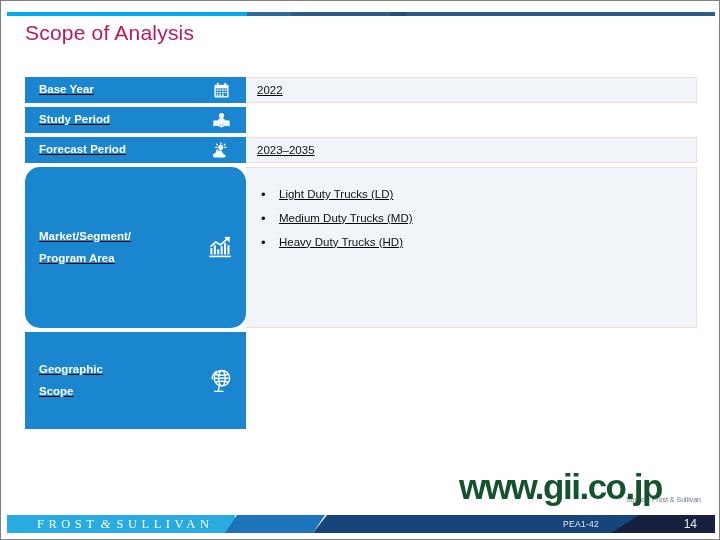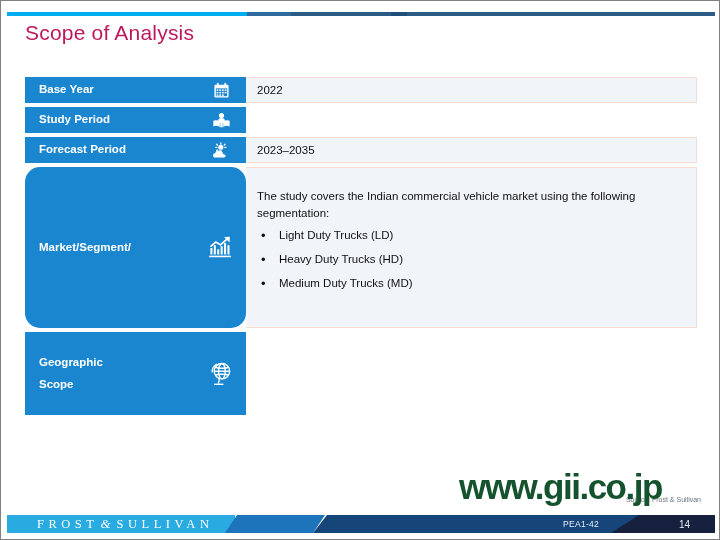--- a/index.html
+++ b/index.html
@@ -45,20 +45,21 @@
     letter-spacing: 0.2px;
     white-space: nowrap;
   }
 
   
   .table {
     position: absolute;
     left: 24px;
     top: 76px;
     width: 672px;
+    text-decoration: underline;
   }
   .row {
     display: flex;
     align-items: stretch;
     margin-bottom: 4px;
   }
   .label-cell {
     width: 221px;
     min-width: 221px;
     background: #1b86d0;
@@ -103,21 +104,21 @@
     justify-content: flex-start;
   }
 
   
   .row-simple .label-cell { height: 26px; }
   .row-simple .value-cell { height: 26px; }
 
   .row-block .label-cell { height: 161px; border-radius: 15px; }
   .row-block .value-cell { height: 161px; }
 
-  .row-geo .label-cell { height: 83px; }
+  .row-geo .label-cell { height: 97px; }
   .row-geo .value-cell { height: 87px; }
 
   .row-block .label-cell,
   .row-geo .label-cell {
     align-items: center;
   }
 
   .intro {
     line-height: 1.45;
     max-width: 445px;
@@ -229,27 +230,27 @@
     top: 0;
     height: 100%;
     display: flex;
     align-items: center;
     color: #e8eef6;
     font-size: 8.5px;
     letter-spacing: 0.3px;
   }
   .page-num {
     position: absolute;
-    right: 25px;
+    right: 18px;
     top: 0;
     height: 100%;
     display: flex;
     align-items: center;
     color: #e8eef6;
-    font-size: 10px;
+    font-size: 12px;
   }
 </style>
 </head>
 <body>
 
 <div class="slide">
 
   <div class="topbar">
     <div class="topbar-seg1"></div>
     <div class="topbar-seg2"></div>
@@ -324,43 +325,43 @@
           </svg>
         </span>
       </div>
       <div class="value-cell">2023–2035</div>
     </div>
 
     <div class="row row-block">
       <div class="label-cell">
         <span class="label-text">
           <span>Market/Segment/</span>
+          <span class="l2">Program Area</span>
         </span>
         <span class="icon-wrap">
           <svg width="26" height="24" viewBox="0 0 28 26" fill="none">
             <g fill="#ffffff">
               <rect x="2.5" y="13" width="2.2" height="7"></rect>
               <rect x="6.2" y="10" width="2.2" height="10"></rect>
               <rect x="9.9" y="14.5" width="2.2" height="5.5"></rect>
               <rect x="13.6" y="11" width="2.2" height="9"></rect>
               <rect x="17.3" y="7.5" width="2.2" height="12.5"></rect>
               <rect x="21" y="10" width="2.2" height="10"></rect>
             </g>
             <rect x="1.2" y="21.3" width="23.5" height="1.7" fill="#ffffff"></rect>
             <path d="M2.6 11.5 L8.2 6.6 L13.4 9.6 L22.3 1.8" stroke="#ffffff" stroke-width="1.9" fill="none" stroke-linejoin="round"></path>
             <path d="M17.3 1.2 L23.6 0.9 L23.3 7.0 Z" fill="#ffffff"></path>
           </svg>
         </span>
       </div>
       <div class="value-cell top-align">
-        <div class="intro">The study covers the Indian commercial vehicle market using the following segmentation:</div>
         <ul class="bullets">
           <li>Light Duty Trucks (LD)</li>
+          <li>Medium Duty Trucks (MD)</li>
           <li>Heavy Duty Trucks (HD)</li>
-          <li>Medium Duty Trucks (MD)</li>
         </ul>
       </div>
     </div>
 
     <div class="row row-geo">
       <div class="label-cell">
         <span class="label-text">
           <span>Geographic</span>
           <span class="l2">Scope</span>
         </span>

